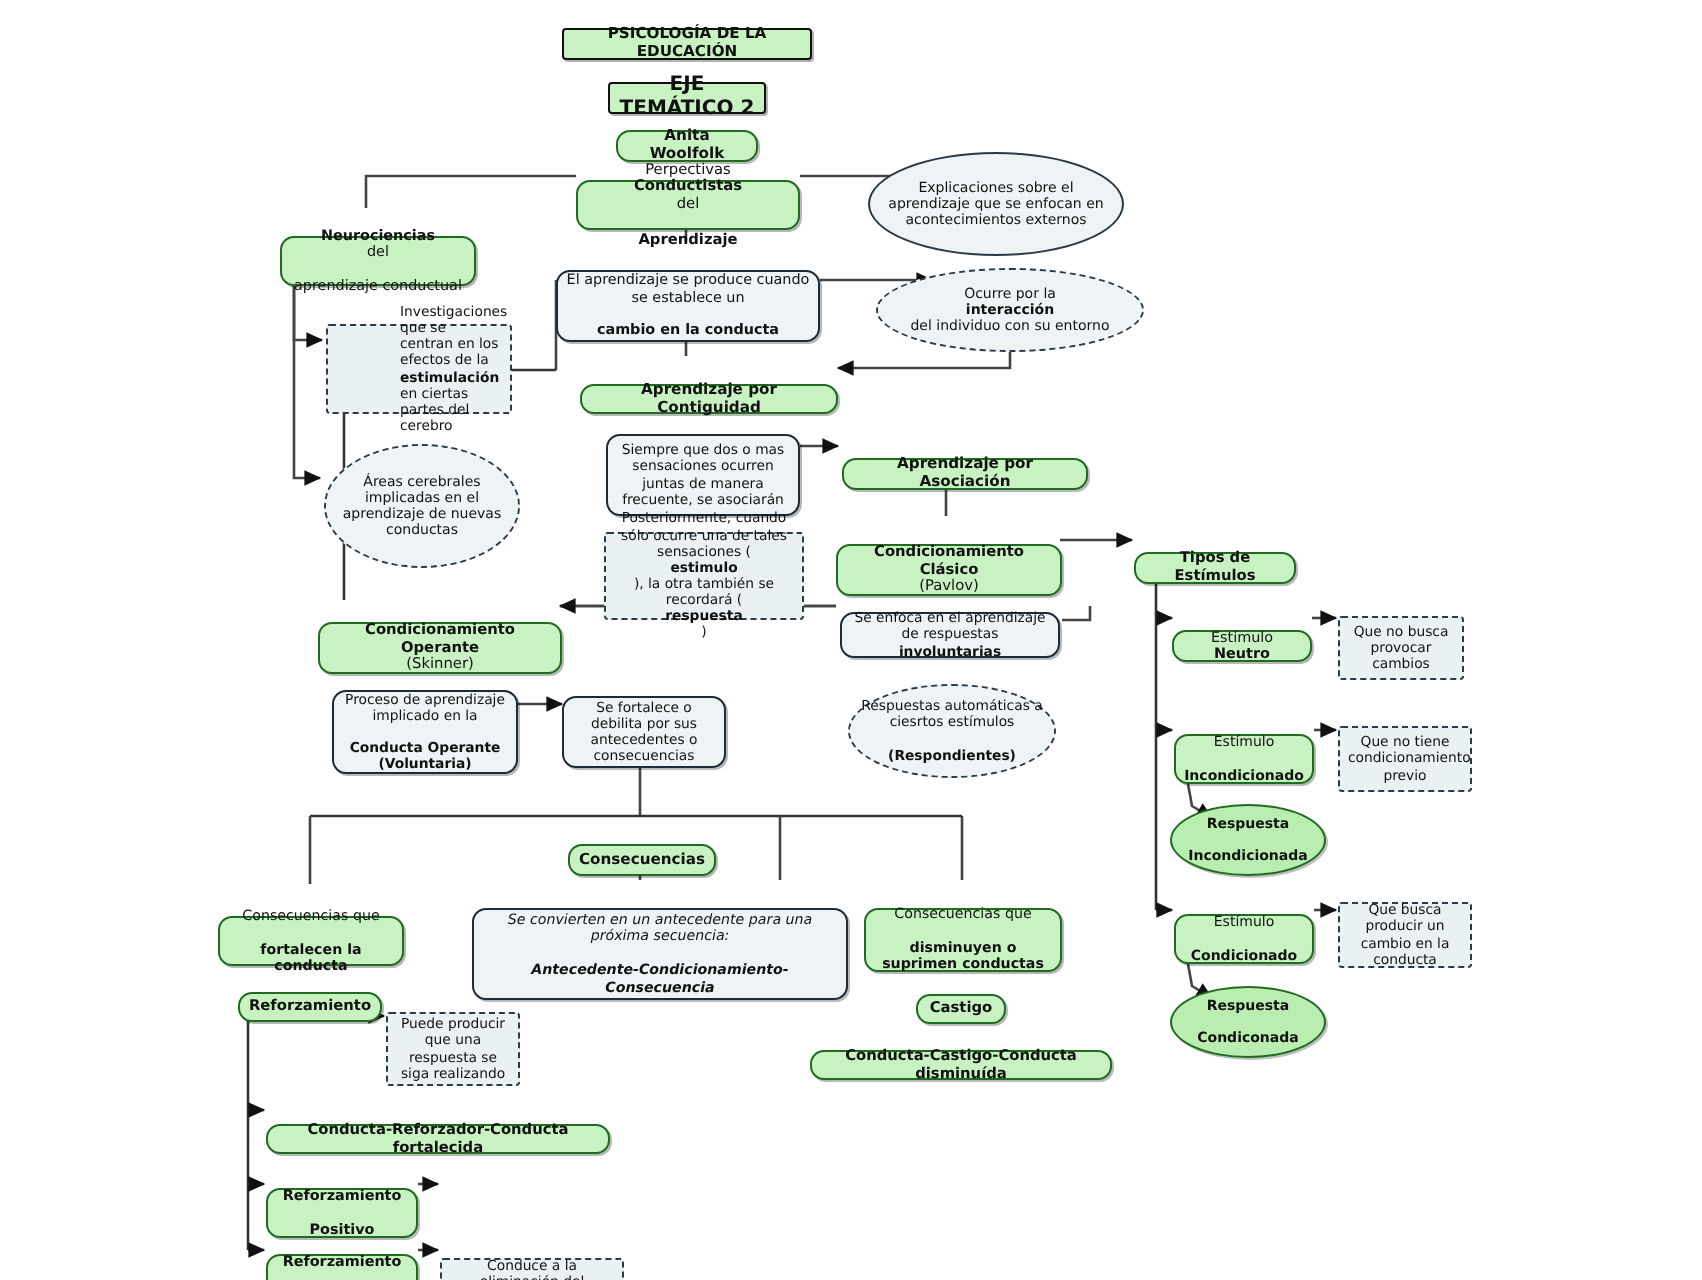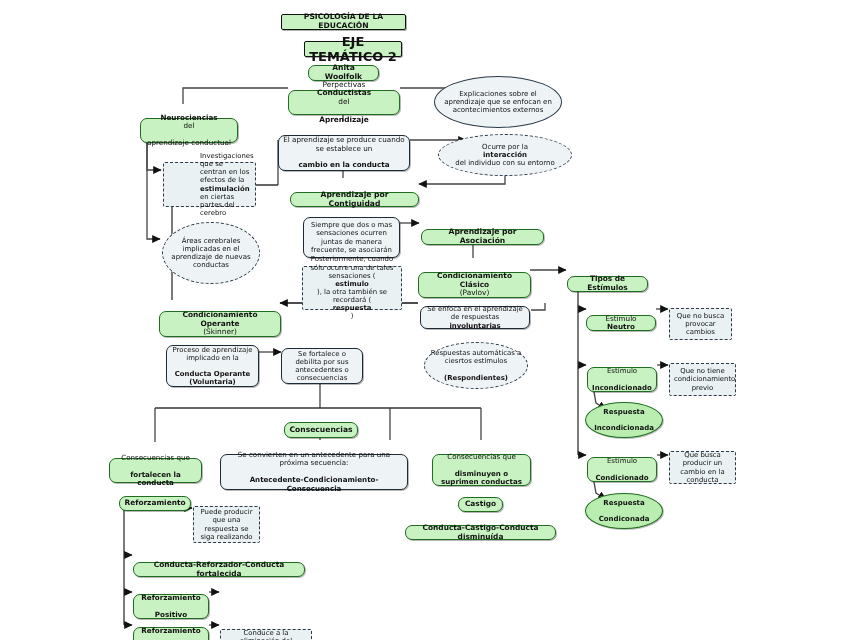--- a/index.html
+++ b/index.html
@@ -179,21 +179,21 @@
 
       <path d="M600,378 L594,392 L596,403 L606,409" marker-end="url(#arr)"></path>
       <path d="M600,468 L594,482 L596,493 L606,499" marker-end="url(#arr)"></path>
     </g>
   </svg>
 
   <div class="node header" style="left:281px; top:0px; width:125px; height:16px; font-size:7.6px; font-weight:bold;">
     <span>PSICOLOGÍA DE LA EDUCACIÓN</span>
   </div>
 
-  <div class="node header" style="left:304px; top:27px; width:98px; height:16px; font-size:13px; font-weight:bold;">
+  <div class="node header" style="left:304px; top:27px; width:79px; height:16px; font-size:10px; font-weight:bold;">
     <span>EJE TEMÁTICO 2</span>
   </div>
 
   <div class="node green" style="left:308px; top:51px; width:71px; height:16px; font-size:7.6px; font-weight:bold;">
     <span>Anita Woolfolk</span>
   </div>
 
   <div class="node green" style="left:288px; top:76px; width:112px; height:25px; font-size:7.4px;">
     <span><span>Perpectivas </span><b>Conductistas</b><span> del</span><br><b>Aprendizaje</b></span>
   </div>
@@ -299,21 +299,21 @@
   </div>
 
   <div class="node green" style="left:284px; top:408px; width:74px; height:16px; font-size:7.6px; font-weight:bold;">
     <span>Consecuencias</span>
   </div>
 
   <div class="node green" style="left:109px; top:444px; width:93px; height:25px; font-size:7.1px;">
     <span><span>Consecuencias que</span><br><b>fortalecen la conducta</b></span>
   </div>
 
-  <div class="node gray" style="left:220px; top:440px; width:188px; height:36px; font-size:7.1px;">
+  <div class="node gray" style="left:236px; top:440px; width:188px; height:46px; font-size:7.1px;font-style:italic;">
     <span><span>Se convierten en un antecedente para una próxima secuencia:</span><br><b>Antecedente-Condicionamiento-Consecuencia</b></span>
   </div>
 
   <div class="node green" style="left:432px; top:440px; width:99px; height:32px; font-size:7.1px;">
     <span><span>Consecuencias que</span><br><b>disminuyen o suprimen conductas</b></span>
   </div>
 
   <div class="node green" style="left:458px; top:483px; width:45px; height:15px; font-size:7.4px; font-weight:bold;">
     <span>Castigo</span>
   </div>

